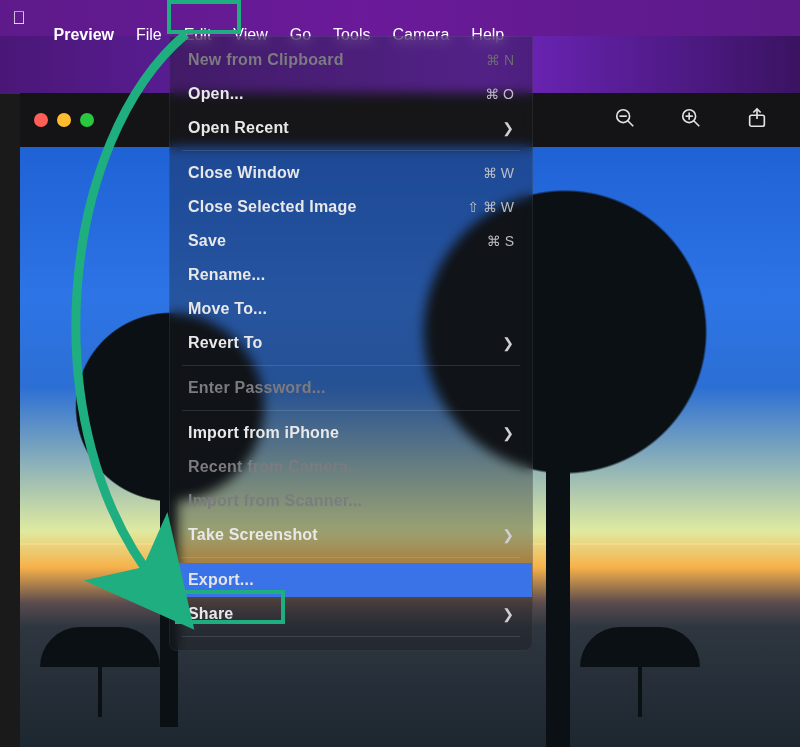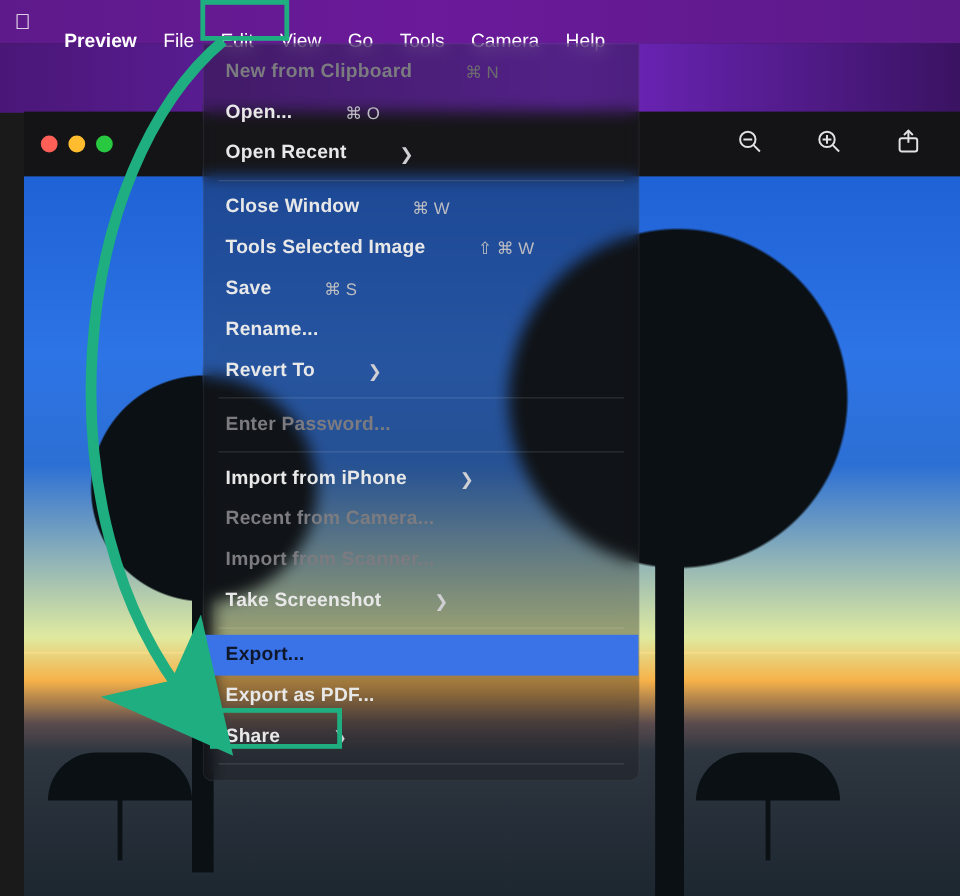--- a/index.html
+++ b/index.html
@@ -40,23 +40,23 @@
 .umbrella::before{content:"";position:absolute;left:0;top:0;width:100%;height:40px;background:#0b1014;border-radius:60px 60px 0 0;}
 .umbrella::after{content:"";position:absolute;left:58px;top:30px;width:4px;height:60px;background:#0b1014;}
 .u1{left:20px;} .u2{right:100px;}
 .horizon{position:absolute;left:0;right:0;top:66%;height:2px;background:rgba(255,220,140,.6);}
 
 
 .menu { position:absolute; left:169px; top:36px; width:364px;
   background:rgba(26,26,30,.35); backdrop-filter:blur(6px);
   border:1px solid rgba(255,255,255,.06); border-radius:0 0 8px 8px;
   padding:6px 0 8px; color:#e8e8e8; font-size:16px; }
-.menu .row { display:flex; align-items:center; 
-  padding:6px 18px; line-height:22px;gap:44px; }
-.menu .row.hover { background:#3a72e8; color:#0f172a; }
+.menu .row { display:flex; align-items:center; justify-content:space-between;
+  padding:6px 18px; line-height:22px; }
+.menu .row.hover { background:#3a72e8; color:#e5e5e5; }
 .menu .row.dis { color:#7b7b80; }
 .menu .label { font-weight:600; letter-spacing:.2px; }
 .menu .sc { color:#bdbdc2; font-size:14px; font-weight:500; display:flex; gap:1px; }
 .menu .row.dis .sc{color:#6c6c70;}
 .menu hr { border:none; border-top:1px solid rgba(255,255,255,.12); margin:5px 12px; }
 .menu .chev { color:#cfcfd4; font-size:14px; }
 
 
 .hl { position:absolute; border:4px solid #1fae7f; pointer-events:none; }
 .hl1{ left:167px; top:0px; width:74px; height:34px; }
@@ -128,32 +128,36 @@
   <div class="row">
     <span class="label">Open Recent</span>
     <span class="chev">❯</span>
     </div>
   <hr>
   <div class="row">
     <span class="label">Close Window</span>
     <span class="sc">⌘ W</span>
     </div>
   <div class="row">
-    <span class="label">Tools Selected Image</span>
+    <span class="label">Close Selected Image</span>
     <span class="sc">⇧ ⌘ W</span>
     </div>
   <div class="row">
     <span class="label">Save</span>
     <span class="sc">⌘ S</span>
     </div>
   <div class="row">
     <span class="label">Rename...</span>
       <span></span>
     </div>
   <div class="row">
+    <span class="label">Move To...</span>
+      <span></span>
+    </div>
+  <div class="row">
     <span class="label">Revert To</span>
     <span class="chev">❯</span>
     </div>
   <hr>
   <div class="row dis">
     <span class="label">Enter Password...</span>
       <span></span>
     </div>
   <hr>
   <div class="row">
@@ -168,24 +172,20 @@
     <span class="label">Import from Scanner...</span>
       <span></span>
     </div>
   <div class="row">
     <span class="label">Take Screenshot</span>
     <span class="chev">❯</span>
     </div>
   <hr>
   <div class="row hover">
     <span class="label">Export...</span>
-      <span></span>
-    </div>
-  <div class="row">
-    <span class="label">Export as PDF...</span>
       <span></span>
     </div>
   <div class="row">
     <span class="label">Share</span>
     <span class="chev">❯</span>
     </div>
   <hr>
 </div>
 
 <div class="hl hl1"></div>

